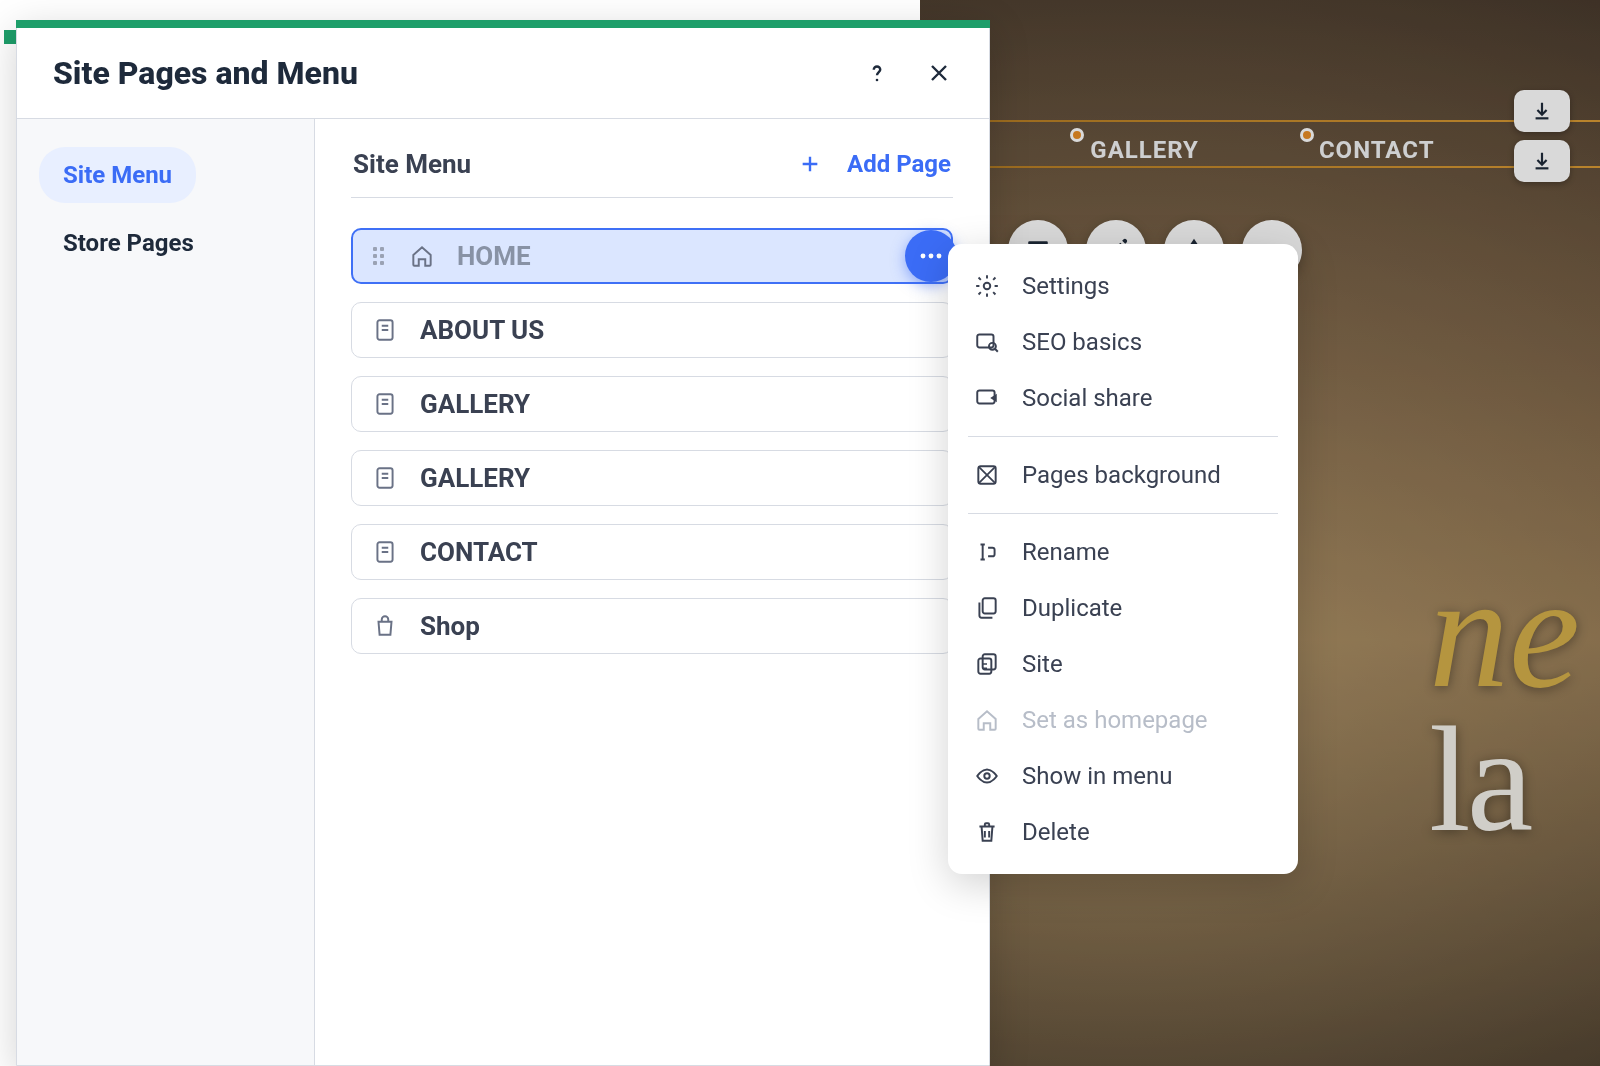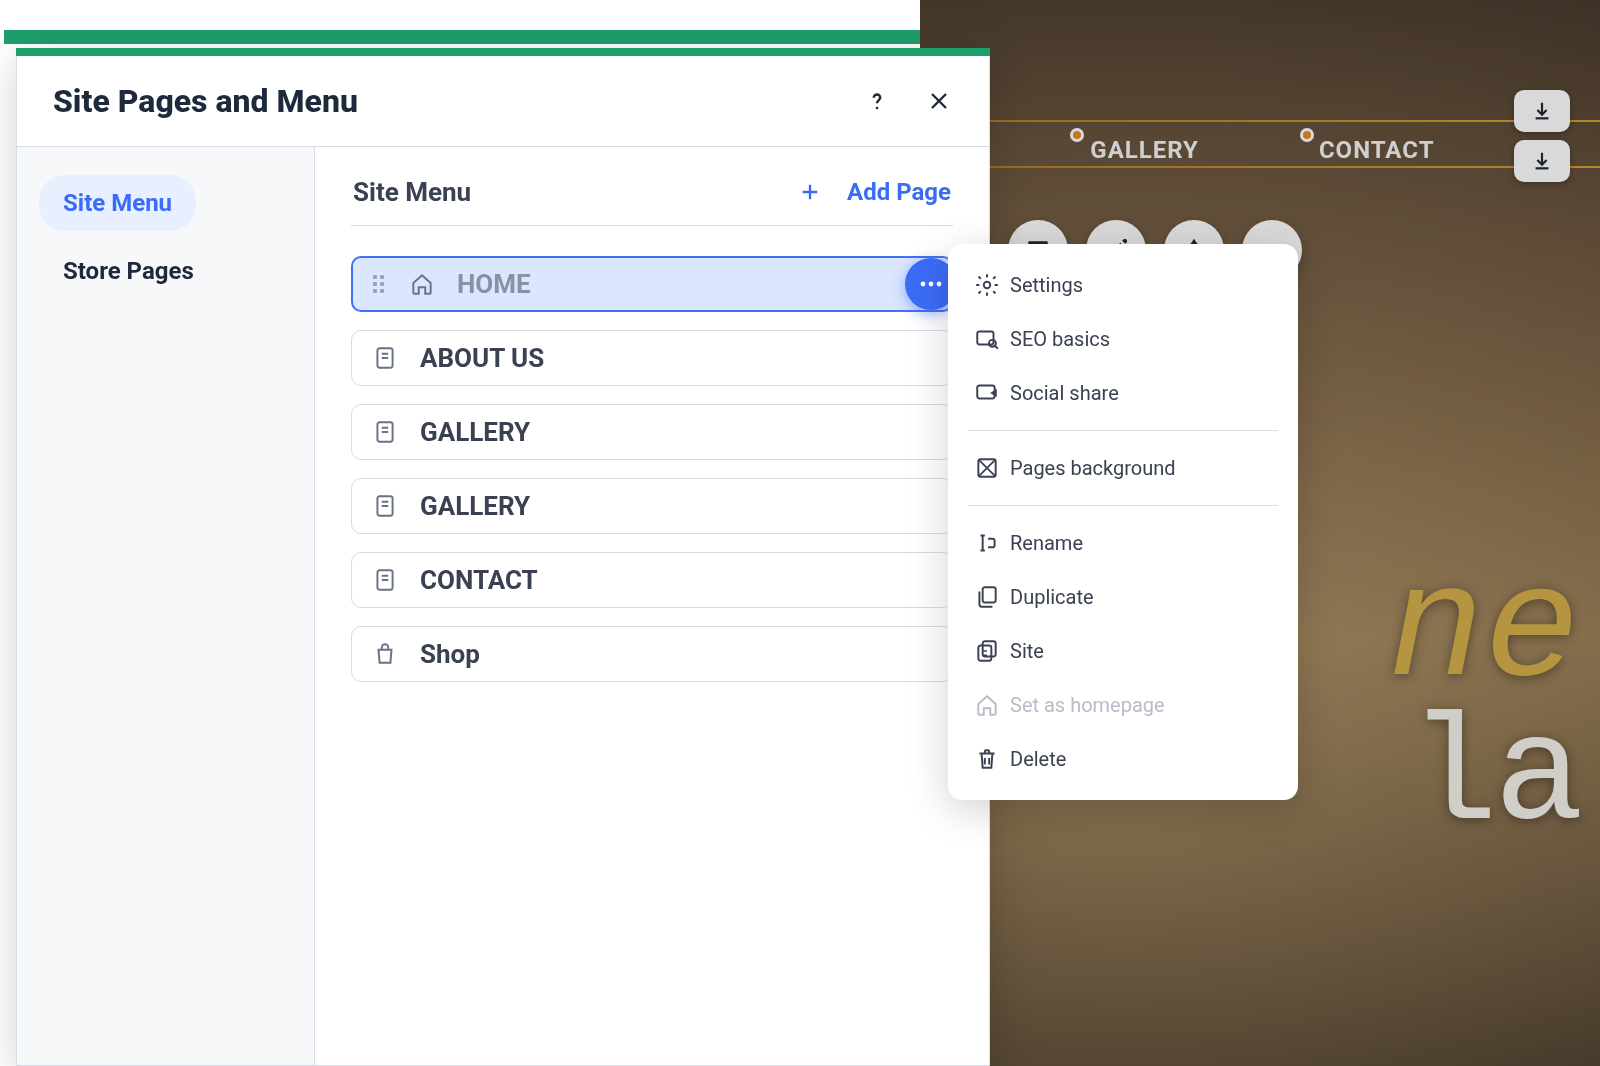--- a/index.html
+++ b/index.html
@@ -50,33 +50,32 @@
   .toolbar{
     position:absolute; top:220px; left:0; right:0; display:flex; gap:18px; padding-left:10px;
   }
   .tb-btn{
     width:60px; height:60px; border-radius:50%; background:#fff;
     display:flex; align-items:center; justify-content:center;
     box-shadow:0 4px 12px rgba(0,0,0,.25);
   }
   .headline{
     position:absolute; right:20px; top:560px;
-    font-family:Liberation Mono, monospace; font-style:italic;
+    font-family:Liberation Serif, serif; font-style:italic;
     color:var(--gold); font-size:160px; line-height:.9;
     text-shadow:0 2px 12px rgba(0,0,0,.4);
-    text-align:right;
   }
   .headline .line2{color:#f5f2ea; font-style:normal; letter-spacing:-4px; font-size:150px;}
 
   
   .green-strip{position:absolute; top:30px; left:4px; right:680px; height:14px; background:var(--green);}
 
   
   .panel{
-    position:absolute; top:48px; left:16px; width:974px; bottom:0;
+    position:absolute; top:20px; left:16px; width:974px; bottom:0;
     background:#fff; border:1px solid var(--line); border-radius:3px 3px 0 0;
     box-shadow:var(--shadow); display:flex; flex-direction:column;
   }
   .panel-green{height:8px; background:var(--green); width:calc(100% + 2px); margin:-1px -1px 0 -1px;}
   .panel-header{
     display:flex; align-items:center; justify-content:space-between;
     padding:26px 36px; border-bottom:1px solid var(--line);
   }
   .panel-title{font-size:32px; font-weight:800; color:var(--ink);}
   .panel-header .actions{display:flex; align-items:center; gap:34px;}
@@ -123,22 +122,22 @@
   }
 
   
   .context-menu{
     position:absolute; top:244px; left:948px; width:350px;
     background:#fff; border-radius:14px; box-shadow:var(--shadow);
     padding:14px 0; z-index:50;
   }
   .menu-sep{height:1px; background:var(--line); margin:10px 20px;}
   .menu-item{
-    display:flex; align-items:center; gap:10px;
-    padding:14px 26px; font-size:20px; color:var(--ink-soft); cursor:pointer;
+    display:flex; align-items:center; gap:22px;
+    padding:14px 26px; font-size:24px; color:var(--ink-soft); cursor:pointer;
   }
   .menu-item.disabled{color:#b7bdc8; cursor:default;}
   .menu-item svg{flex-shrink:0;}
 
   svg{display:block;}
 </style>
 </head>
 <body>
 
 <div class="site-preview">
@@ -350,20 +349,26 @@
       <span>Site</span>
     </div>
     <div class="menu-item disabled">
       <svg width="26" height="26" viewBox="0 0 24 24" style="color:currentColor">
         <use href="#i-home"></use>
       </svg>
       <span>Set as homepage</span>
     </div>
     <div class="menu-item">
       <svg width="26" height="26" viewBox="0 0 24 24" style="color:currentColor">
+        <use href="#i-eye"></use>
+      </svg>
+      <span>Show in menu</span>
+    </div>
+    <div class="menu-item">
+      <svg width="26" height="26" viewBox="0 0 24 24" style="color:currentColor">
         <use href="#i-trash"></use>
       </svg>
       <span>Delete</span>
     </div>
   </div>
 
 <svg width="0" height="0" style="position:absolute">
   <defs>
     <g id="i-home">
         <path d="M4 11l8-7 8 7v9a1 1 0 01-1 1h-4v-6h-6v6H5a1 1 0 01-1-1v-9z" fill="none" stroke="currentColor" stroke-width="1.8"></path>

